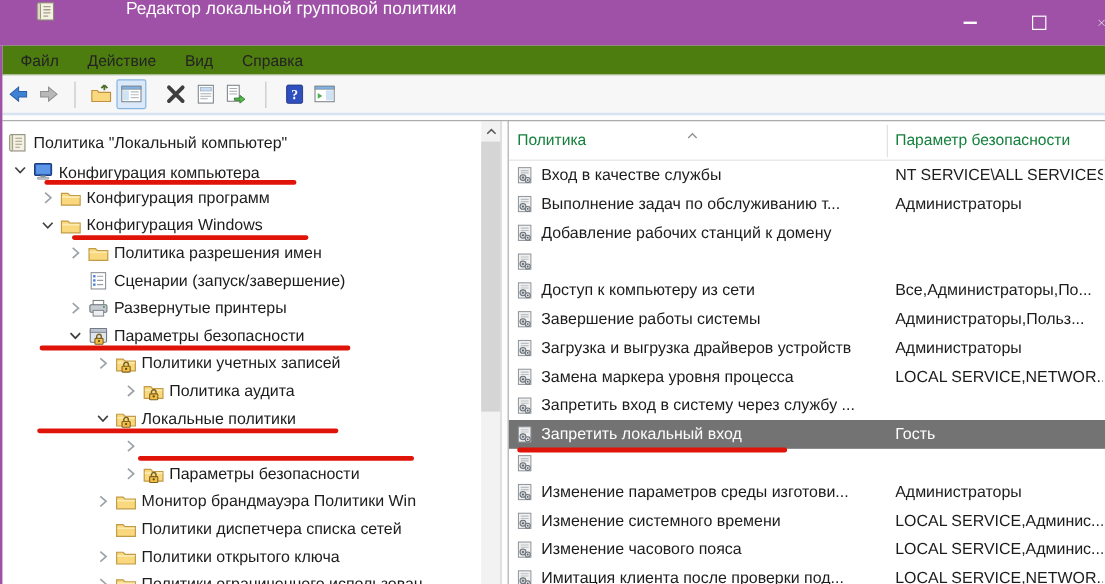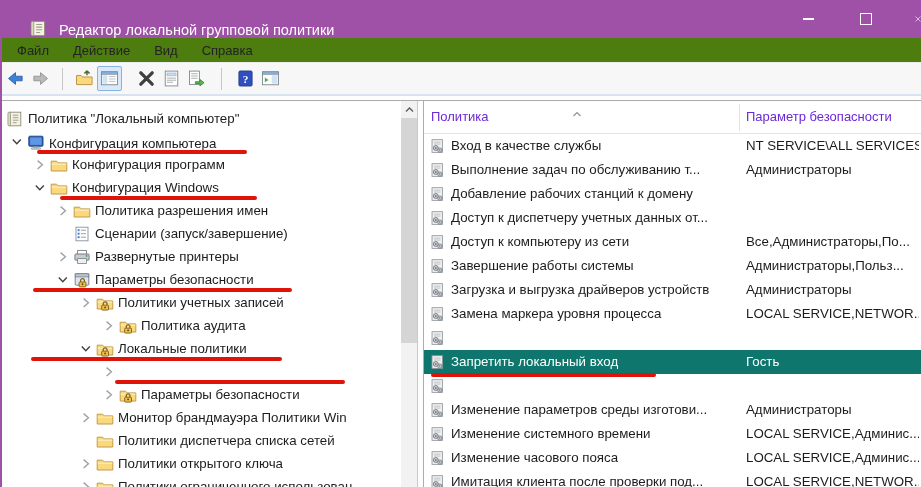--- a/index.html
+++ b/index.html
@@ -1,20 +1,20 @@
 <!DOCTYPE html>
 <html><head>
 <meta charset="utf-8">
 <style>
   html,body{margin:0;padding:0;}
   body{width:921px;height:487px;overflow:hidden;font-family:"Liberation Sans",sans-serif;background:#fff;}
   .window{position:relative;width:921px;height:487px;background:#FDFDFD;overflow:hidden;}
 
   
-  .titlebar{position:absolute;left:0;top:0;width:100%;height:38px;background:#9E51A6;display:flex;align-items:flex-end;}
+  .titlebar{position:absolute;left:0;top:0;width:100%;height:38px;background:#9E51A6;display:flex;align-items:flex-start;gap:46px;}
   .title-icon{width:19px;height:19px;margin-left:29px;flex:none;}
   .title-text{color:#fff;font-size:14.5px;margin-left:11px;white-space:nowrap;}
   .ctrl{position:absolute;top:0;height:38px;width:46px;display:flex;align-items:center;justify-content:center;}
   .ctrl-min{left:785px;} .ctrl-max{left:843px;}
   .ctrl-close{left:901px;width:20px;overflow:hidden;justify-content:flex-start;padding-left:14px;box-sizing:border-box;}
   .glyph-min{width:11px;height:1.2px;background:#fff;}
   .glyph-max{width:10px;height:10px;border:1.2px solid #fff;}
   .win-border-left{position:absolute;left:0;top:38px;bottom:0;width:2px;background:#9E51A6;z-index:60;}
 
   
@@ -47,31 +47,31 @@
   .redline{position:absolute;height:3.6px;background:#E01309;border-radius:2px;z-index:6;bottom:-1px;}
 
   
   .tree-scroll{position:absolute;right:0;top:0;bottom:0;width:16px;background:#F2F2F2;}
   .scroll-up{position:absolute;top:0;left:0;width:16px;height:17px;display:flex;align-items:center;justify-content:center;}
   .scroll-thumb{position:absolute;top:17px;left:0;width:16px;height:225px;background:#D5D5D5;}
 
   
   .list-pane{position:absolute;left:423px;top:100px;right:0;bottom:0;background:#fff;border-left:1px solid #ACACAC;border-top:1px solid #ACACAC;box-sizing:border-box;overflow:hidden;}
   .list-header{position:absolute;left:0;top:0;right:0;height:33px;background:#fff;border-bottom:1px solid #E4E4E4;box-sizing:border-box;}
-  .hcol{position:absolute;top:8px;font-size:13px;color:#6d28d9;white-space:nowrap;}
+  .hcol{position:absolute;top:8px;font-size:13px;color:#15803d;white-space:nowrap;}
   .hcol1{left:7px;} .hcol2{left:322px;}
   .hsort{position:absolute;left:148px;top:2px;width:10px;height:6px;}
   .hdivider{position:absolute;left:315px;top:3px;width:1px;height:27px;background:#E2E2E2;}
   .list-rows{position:absolute;left:0;top:33px;right:0;}
   .lrow{height:24px;position:relative;font-size:13.3px;color:#1C1C1C;white-space:nowrap;}
   .licon{position:absolute;left:5px;top:3.5px;width:17px;height:17px;}
   .licon svg{width:17px;height:17px;display:block;}
   .lpolicy{position:absolute;left:27px;top:4px;width:286px;overflow:hidden;}
   .lsetting{position:absolute;left:322px;top:4px;right:2px;overflow:hidden;}
-  .lrow.selected{background:#0f766e;color:#fff;}
+  .lrow.selected{background:#737373;color:#fff;}
 </style>
 </head>
 <body>
 
 <svg width="0" height="0" style="position:absolute">
 <defs>
   <g id="i-folder">
     <path d="M1.2,5.2 L6.6,5.2 L8.2,6.9 L16.8,6.9 L16.8,15 L1.2,15 Z" fill="#F9D87E" stroke="#C39A46" stroke-width="1"></path>
     <path d="M1.7,8.2 L16.3,8.2" stroke="#FCEBB0" stroke-width="1.4"></path>
   </g>
@@ -537,21 +537,20 @@
           </span>
           <span class="lpolicy">Добавление рабочих станций к домену</span>
           <span class="lsetting"></span>
         </div>
       <div class="lrow">
           <span class="licon">
             <svg viewBox="0 0 18 18">
               <use href="#i-policy"></use>
             </svg>
           </span>
-          <span class="lpolicy">Доступ к диспетчеру учетных данных от...</span>
           <span class="lsetting"></span>
         </div>
       <div class="lrow">
           <span class="licon">
             <svg viewBox="0 0 18 18">
               <use href="#i-policy"></use>
             </svg>
           </span>
           <span class="lpolicy">Доступ к компьютеру из сети</span>
           <span class="lsetting">Все,Администраторы,По...</span>
@@ -582,20 +581,21 @@
           </span>
           <span class="lpolicy">Замена маркера уровня процесса</span>
           <span class="lsetting">LOCAL SERVICE,NETWOR...</span>
         </div>
       <div class="lrow">
           <span class="licon">
             <svg viewBox="0 0 18 18">
               <use href="#i-policy"></use>
             </svg>
           </span>
+          <span class="lpolicy">Запретить вход в систему через службу ...</span>
           <span class="lsetting"></span>
         </div>
       <div class="lrow selected">
         <span class="licon">
             <svg viewBox="0 0 18 18">
               <use href="#i-policy"></use>
             </svg>
           </span>
         <span class="lpolicy">Запретить локальный вход</span>
         <span class="lsetting">Гость</span>

